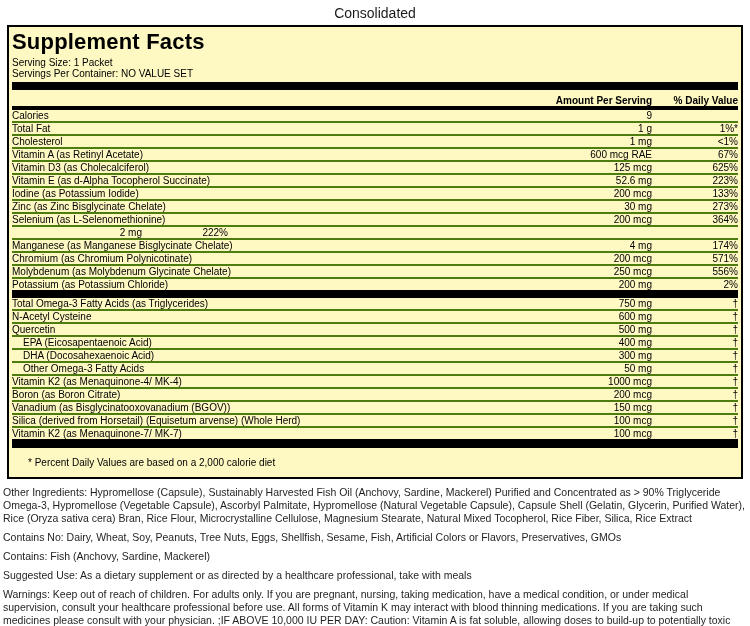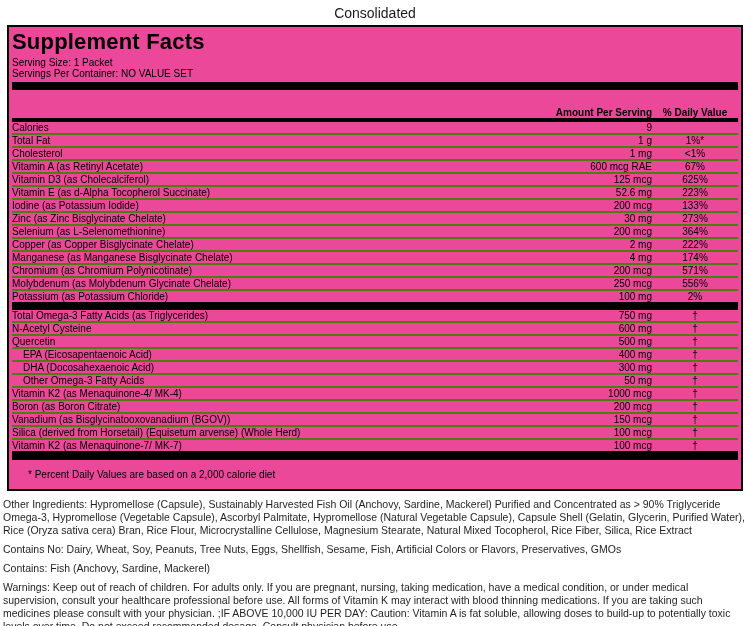--- a/index.html
+++ b/index.html
@@ -17,21 +17,21 @@
     text-align: center;
     font-size: 14px;
     line-height: 16px;
     margin: 5px 0 4px 0;
     color: #1a1a1a;
   }
   .sf-panel {
     margin: 0 7px;
     border: 2px solid #000;
     padding: 2px 3px 0 3px;
-    background: #ec4899;
+    background: #fef9c3;
   }
   .sf-title {
     font-size: 22px;
     font-weight: 700;
     line-height: 24px;
     margin: 1px 0 3px 0;
     letter-spacing: 0.2px;
   }
   .sf-serving {
     font-size: 10px;
@@ -46,26 +46,26 @@
   .bar-group { height: 8px; }
   .bar-bottom { height: 9px; }
   .sf-row, .sf-headrow {
     display: flex;
     align-items: flex-end;
     font-size: 10px;
     line-height: 11px;
     height: 11px;
     padding: 0;
   }
-  .sf-headrow { font-weight: 700; height: 28px; }
+  .sf-headrow { font-weight: 700; height: 16px; }
   .sf-row + .sf-row { border-top: 2px solid #4d7c0f; }
   .col-name { flex: 1 1 auto; white-space: nowrap; overflow: hidden; }
   .col-name.indent { padding-left: 11px; margin-top: 17px; }
   .col-amount { flex: 0 0 130px; text-align: right; white-space: nowrap; }
-  .col-dv { flex: 0 0 86px; text-align: center; white-space: nowrap; }
+  .col-dv { flex: 0 0 86px; text-align: right; white-space: nowrap; }
   .sf-footnote {
     font-size: 10px;
     line-height: 11px;
     margin: 9px 16px;
   }
   .sf-footnote.last { margin-bottom: 12px; }
   .info {
     margin: 7px 3px 0 3px;
     color: #1f1f1f;
   }
@@ -135,42 +135,41 @@
         <div class="col-name">Zinc (as Zinc Bisglycinate Chelate)</div>
         <div class="col-amount">30 mg</div>
         <div class="col-dv">273%</div>
       </div>
       <div class="sf-row">
         <div class="col-name">Selenium (as L-Selenomethionine)</div>
         <div class="col-amount">200 mcg</div>
         <div class="col-dv">364%</div>
       </div>
       <div class="sf-row">
-        <div class="col-name">Copper (as Copper Bisglycinate Chelate)</div>
         <div class="col-amount">2 mg</div>
         <div class="col-dv">222%</div>
       </div>
       <div class="sf-row">
         <div class="col-name">Manganese (as Manganese Bisglycinate Chelate)</div>
         <div class="col-amount">4 mg</div>
         <div class="col-dv">174%</div>
       </div>
       <div class="sf-row">
         <div class="col-name">Chromium (as Chromium Polynicotinate)</div>
         <div class="col-amount">200 mcg</div>
         <div class="col-dv">571%</div>
       </div>
       <div class="sf-row">
         <div class="col-name">Molybdenum (as Molybdenum Glycinate Chelate)</div>
         <div class="col-amount">250 mcg</div>
         <div class="col-dv">556%</div>
       </div>
       <div class="sf-row">
         <div class="col-name">Potassium (as Potassium Chloride)</div>
-        <div class="col-amount">100 mg</div>
+        <div class="col-amount">200 mg</div>
         <div class="col-dv">2%</div>
       </div>
     </div>
 
   <div class="bar bar-group"></div>
 
   <div>
       <div class="sf-row">
         <div class="col-name">Total Omega-3 Fatty Acids (as Triglycerides)</div>
         <div class="col-amount">750 mg</div>
@@ -230,14 +229,15 @@
 
   <div class="bar bar-bottom"></div>
 
   <div class="sf-footnote">* Percent Daily Values are based on a 2,000 calorie diet</div>
 </div>
 
 <div class="info">
   <p>Other Ingredients: Hypromellose (Capsule), Sustainably Harvested Fish Oil (Anchovy, Sardine, Mackerel) Purified and Concentrated as &gt; 90% Triglyceride Omega-3, Hypromellose (Vegetable Capsule), Ascorbyl Palmitate, Hypromellose (Natural Vegetable Capsule), Capsule Shell (Gelatin, Glycerin, Purified Water), Rice (Oryza sativa cera) Bran, Rice Flour, Microcrystalline Cellulose, Magnesium Stearate, Natural Mixed Tocopherol, Rice Fiber, Silica, Rice Extract</p>
   <p>Contains No: Dairy, Wheat, Soy, Peanuts, Tree Nuts, Eggs, Shellfish, Sesame, Fish, Artificial Colors or Flavors, Preservatives, GMOs</p>
   <p>Contains: Fish (Anchovy, Sardine, Mackerel)</p>
+  <p>Suggested Use: As a dietary supplement or as directed by a healthcare professional, take with meals</p>
   <p>Warnings: Keep out of reach of children. For adults only. If you are pregnant, nursing, taking medication, have a medical condition, or under medical supervision, consult your healthcare professional before use. All forms of Vitamin K may interact with blood thinning medications. If you are taking such medicines please consult with your physician. ;IF ABOVE 10,000 IU PER DAY: Caution: Vitamin A is fat soluble, allowing doses to build-up to potentially toxic levels over time. Do not exceed recommended dosage. Consult physician before use</p>
 </div>
 
 </body></html>

